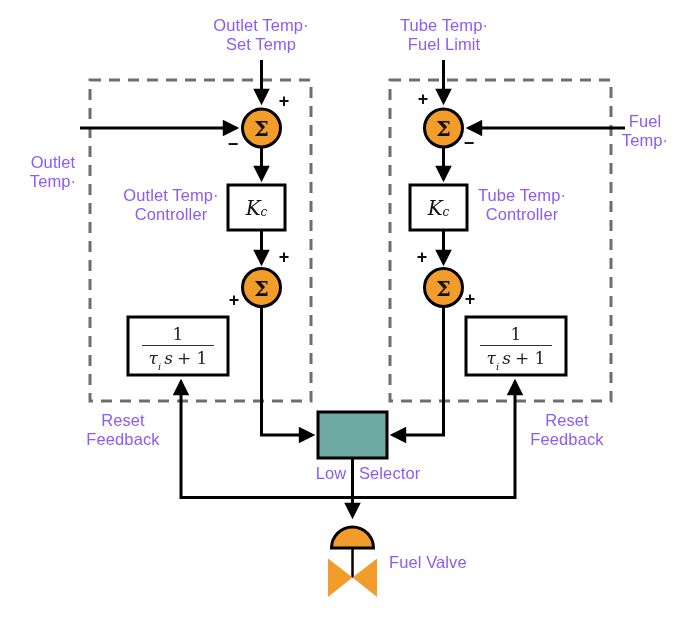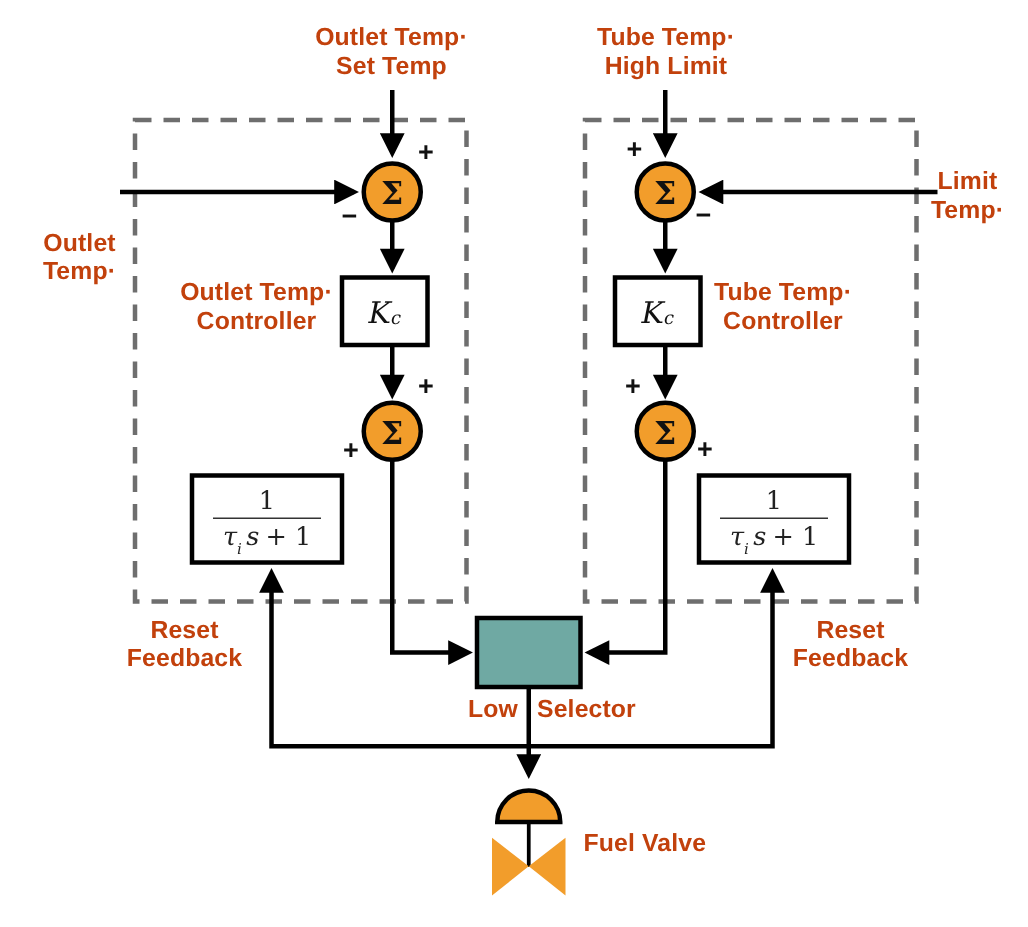--- a/index.html
+++ b/index.html
@@ -3,21 +3,21 @@
 <meta charset="utf-8">
 <style>
   html,body{margin:0;padding:0;background:#fff;}
   #canvas{
     position:relative;width:685px;height:618px;background:#ffffff;overflow:hidden;
     font-family:"Liberation Sans",sans-serif;color:#1a1a1a;
   }
   #diagram-svg{position:absolute;left:0;top:0;}
   .lbl{
     position:absolute;text-align:center;font-size:16.5px;line-height:18.5px;
-    font-weight:700;letter-spacing:.1px;color:#c2410c;white-space:nowrap;
+    font-weight:400;letter-spacing:.1px;color:#8b5cf6;white-space:nowrap;
   }
   .lbl.left-align{text-align:left;}
   .sign{
     position:absolute;width:22px;height:22px;display:flex;align-items:center;justify-content:center;
     font-size:18px;font-weight:600;color:#111;
   }
   .sigma{
     position:absolute;width:38px;height:38px;display:flex;align-items:center;justify-content:center;
     font-family:"DejaVu Serif",serif;font-weight:700;font-size:21px;color:#111;padding-top:1px;box-sizing:border-box;
   }
@@ -85,30 +85,30 @@
     <polygon points="377,558.5 377,597 352.5,577.5" fill="#F29D2B"></polygon>
   </svg>
 
   <div class="lbl" style="left:176px;top:16px;width:170px;">
     <div>Outlet Temp·</div>
     <div>Set Temp</div>
   </div>
 
   <div class="lbl" style="left:359px;top:16px;width:170px;">
     <div>Tube Temp·</div>
-    <div>High Limit</div>
+    <div>Fuel Limit</div>
   </div>
 
   <div class="lbl" style="left:8px;top:109px;width:90px;margin-top:44px;">
     <div>Outlet</div>
     <div>Temp·</div>
   </div>
 
   <div class="lbl" style="left:606px;top:112px;width:78px;">
-    <div>Limit</div>
+    <div>Fuel</div>
     <div>Temp·</div>
   </div>
 
   <div class="lbl" style="left:86px;top:186px;width:170px;">
     <div>Outlet Temp·</div>
     <div>Controller</div>
   </div>
 
   <div class="lbl" style="left:437px;top:186px;width:170px;">
     <div>Tube Temp·</div>

